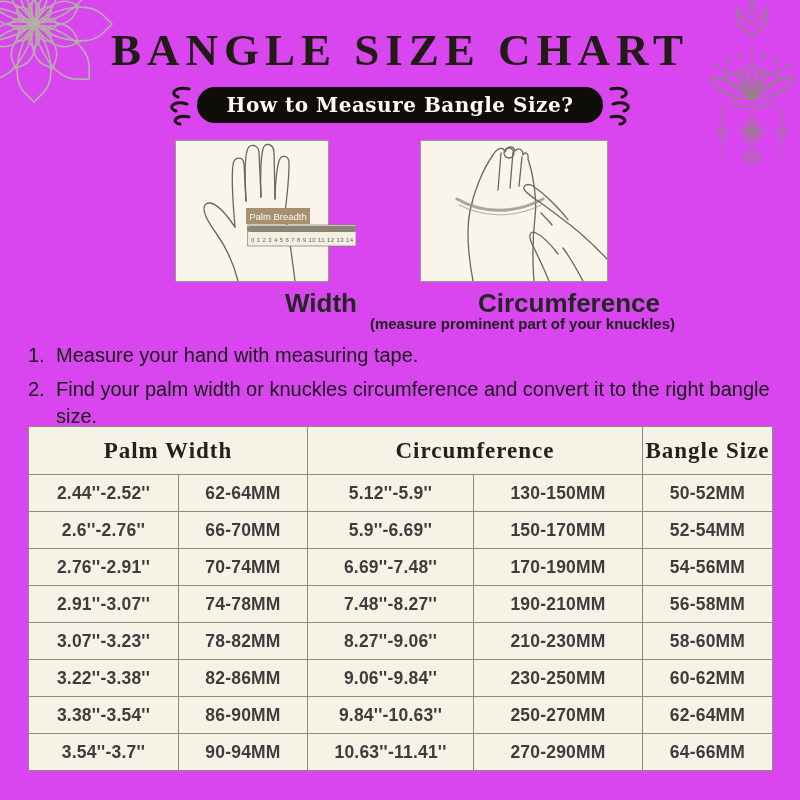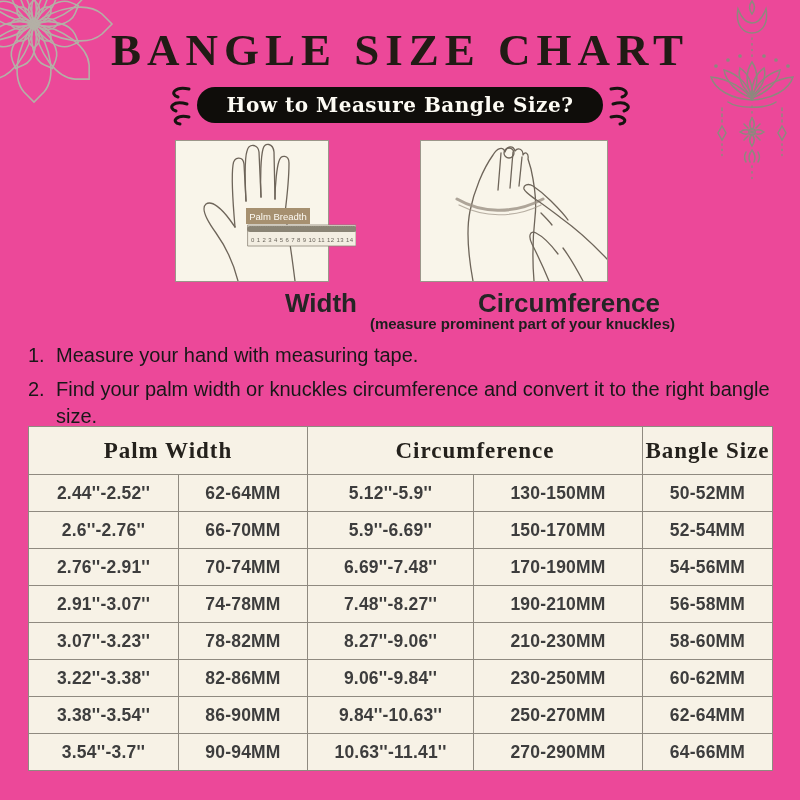--- a/index.html
+++ b/index.html
@@ -1,20 +1,20 @@
 <!DOCTYPE html>
 <html><head>
 <meta charset="utf-8">
 <style>
   * { margin:0; padding:0; box-sizing:border-box; }
   html,body { width:800px; height:800px; }
   body { font-family:"Liberation Sans", sans-serif; }
   .page {
     position:relative; width:800px; height:800px;
-    background:#ec4899; overflow:hidden; color:#1d1a16;
+    background:#d946ef; overflow:hidden; color:#1d1a16;
   }
   
   .mandala { position:absolute; left:-12px; top:-16px; }
   .lotus-ornament { position:absolute; left:700px; top:0; }
   
   .title {
     position:absolute; top:24px; left:0; width:100%;
     text-align:center; font-family:"Liberation Serif", serif;
     font-size:45px; font-weight:700; letter-spacing:6px; color:#211b15;
   }

